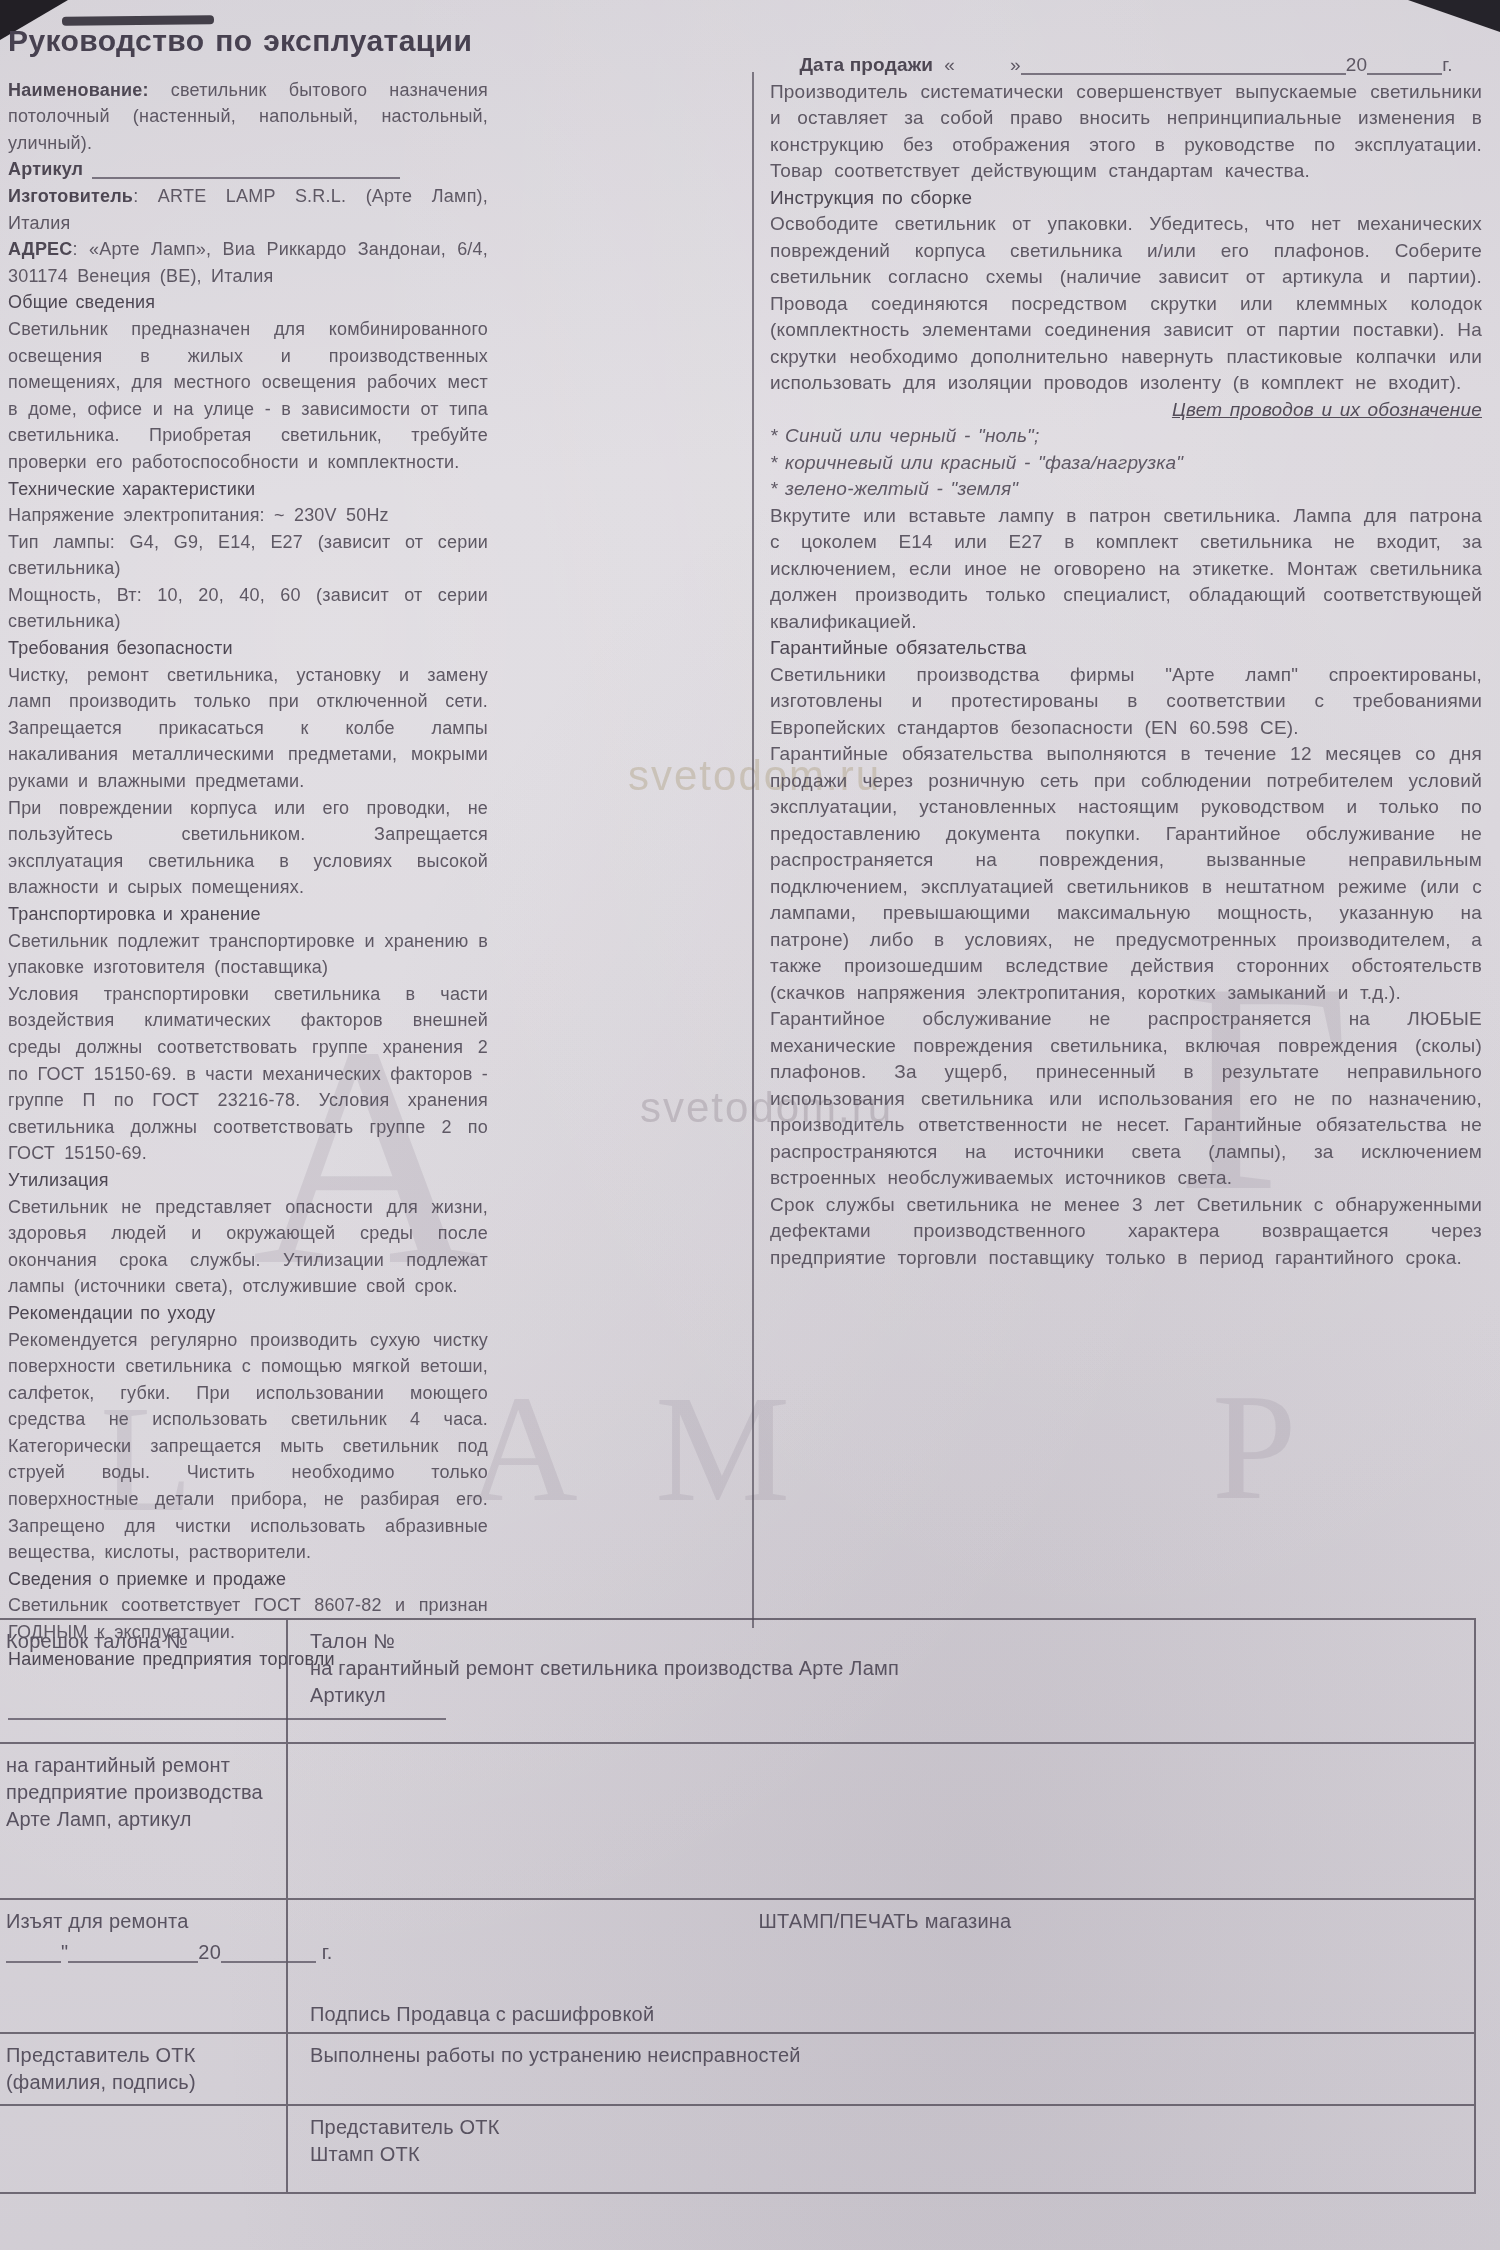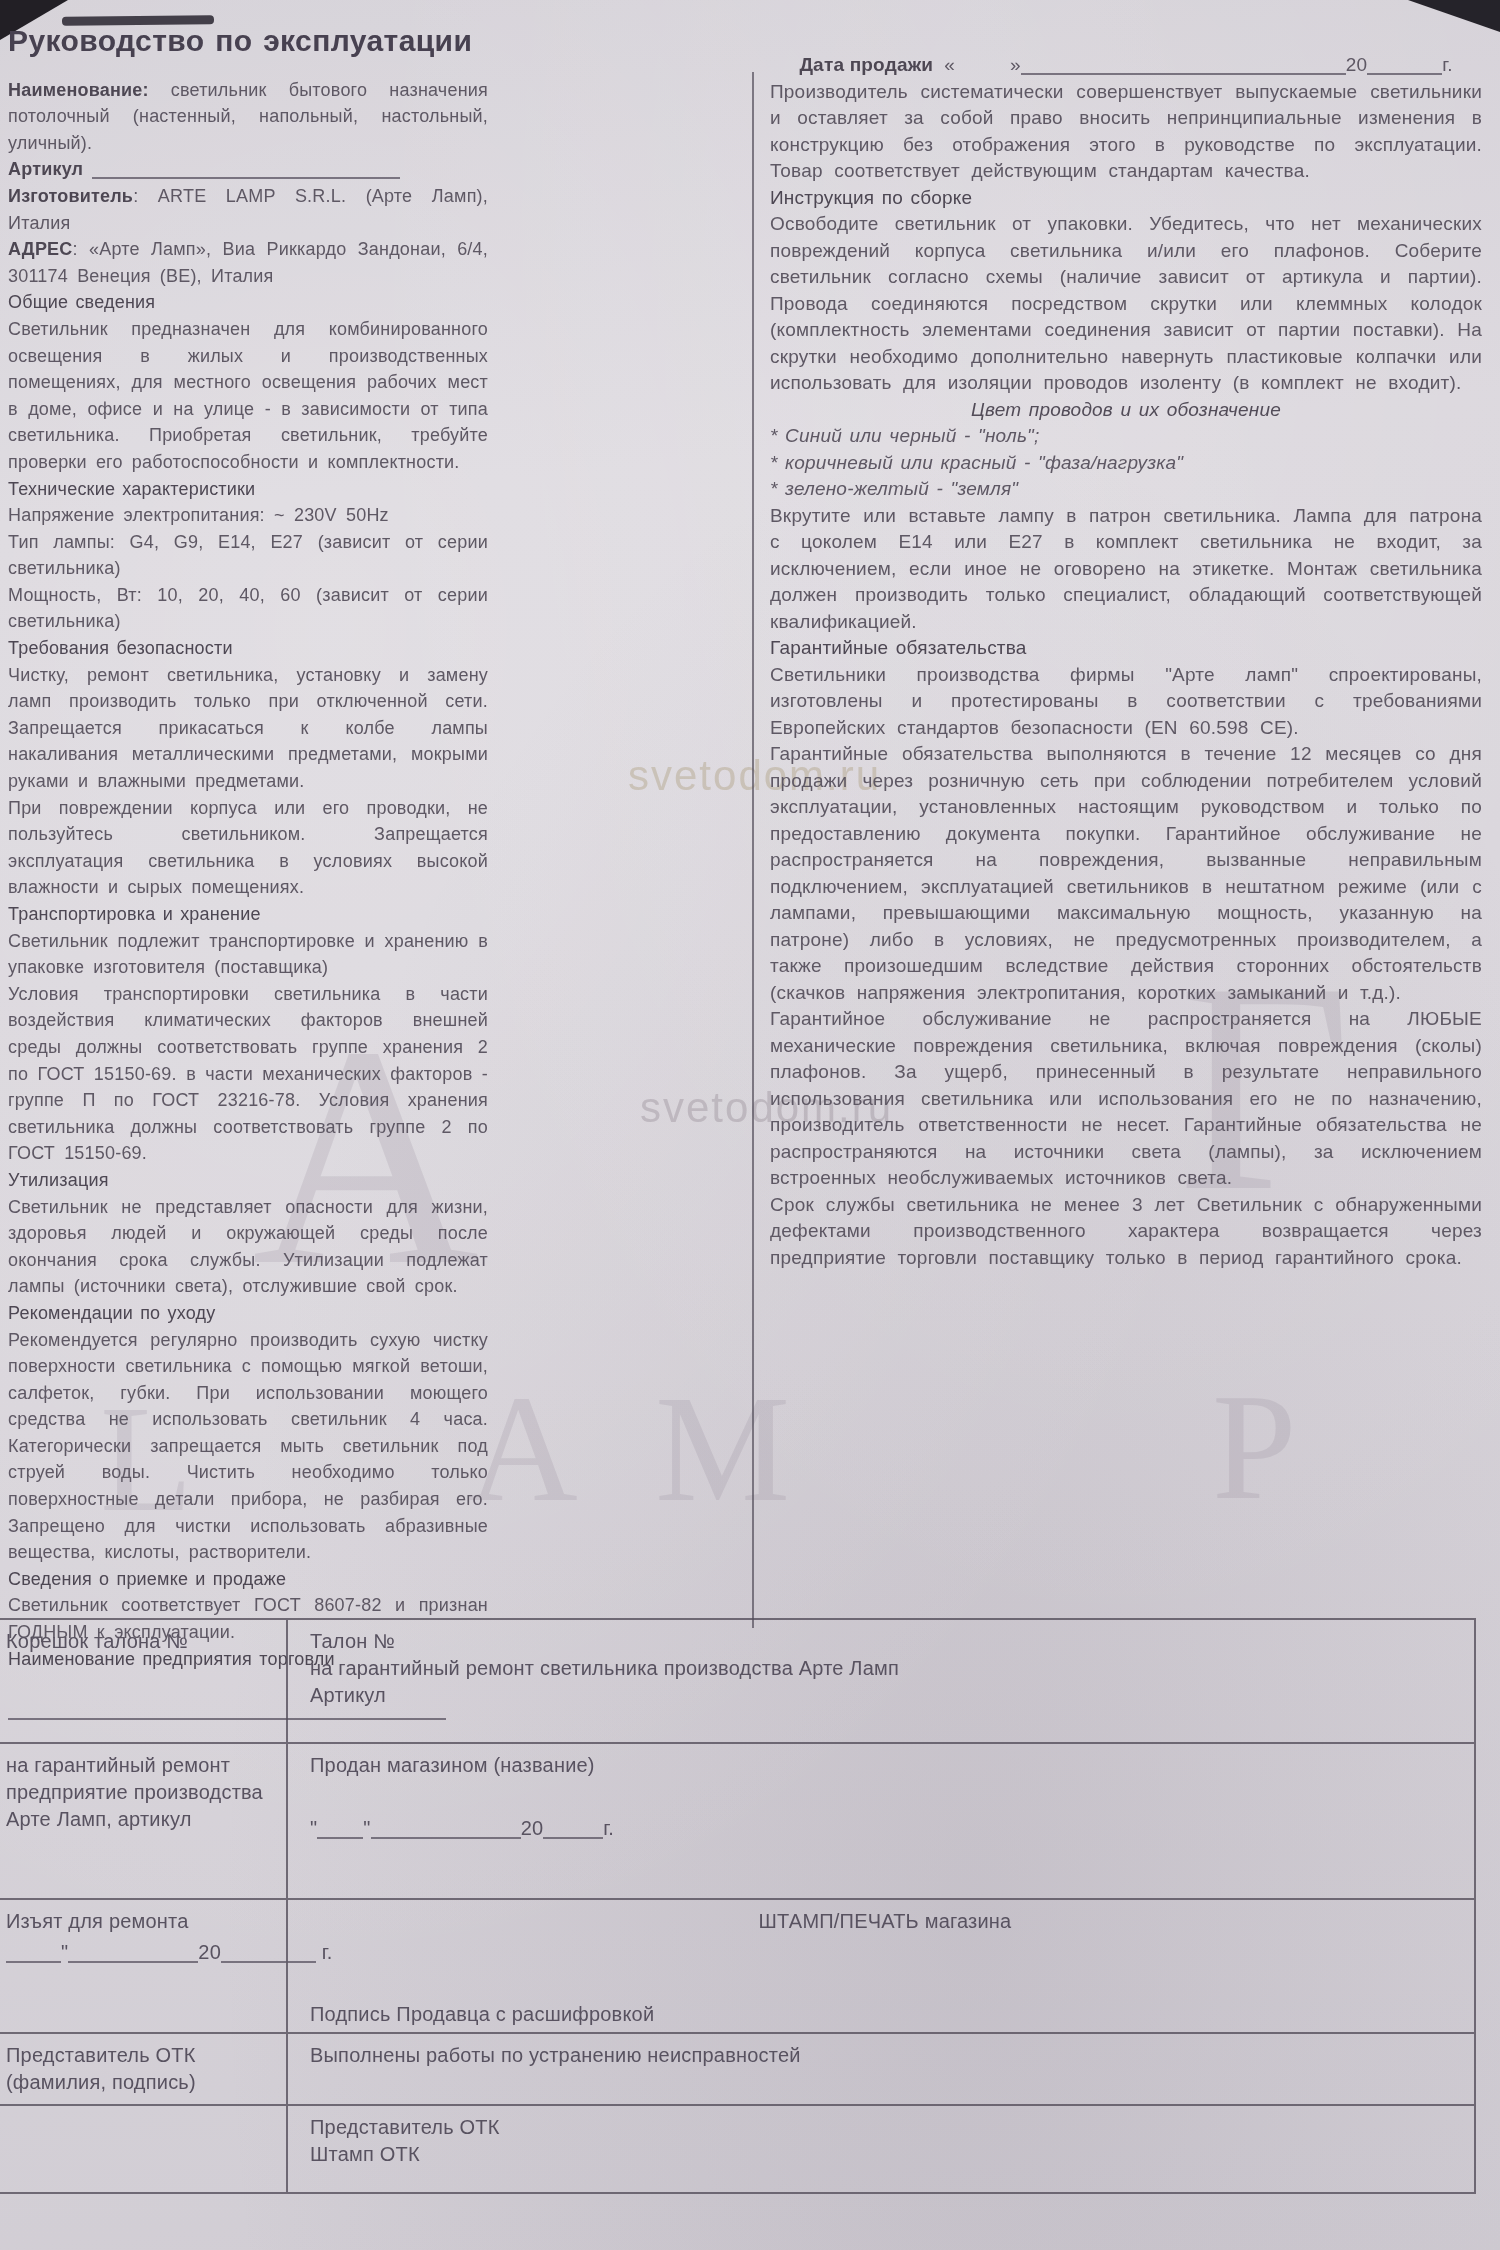--- a/index.html
+++ b/index.html
@@ -44,21 +44,21 @@
   .sku-row{margin-top:52px;margin-bottom:26px;text-align:left;}
   .fill{display:inline-block;border-bottom:2px solid rgba(96,90,104,.8);height:14px;
     vertical-align:-4px;}
   .w308{width:308px;} .w325{width:325px;} .w75{width:75px;} .w46{width:46px;}
   .w150{width:150px;} .w60{width:60px;} .w55{width:55px;} .w130{width:130px;} .w95{width:95px;}
   .gap55{display:inline-block;width:55px;}
   .store-h{margin-top:48px;}
   .store-line{width:438px;border-bottom:2px solid rgba(96,90,104,.8);height:0;margin-top:46px;}
   .date-row{text-align:center;word-spacing:normal;margin-bottom:26px;}
   .it{font-style:italic;text-align:left;word-spacing:2px;}
-  .it-u{font-style:italic;text-align:center;word-spacing:2px;
+  .it-u{font-style:italic;text-align:right;word-spacing:2px;text-decoration:underline;
     color:#524c58;}
   
   .coupon{position:absolute;left:-14px;top:1618px;width:1490px;box-sizing:border-box;
     border:2px solid rgba(82,76,88,.78);color:#585260;font-size:20px;line-height:27px;
     letter-spacing:.2px;}
   .crow{display:flex;}
   .crow + .crow{border-top:2px solid rgba(82,76,88,.78);}
   .cl{width:300px;border-right:2px solid rgba(82,76,88,.78);
     padding:8px 10px 8px 18px;box-sizing:border-box;}
   .cr{flex:1;padding:8px 14px 24px 22px;box-sizing:border-box;}
@@ -161,24 +161,20 @@
       <div class="cr">
         <div>Талон №</div>
         <div>на гарантийный ремонт светильника производства Арте Ламп</div>
         <div>Артикул</div>
       </div>
     </div>
     <div class="crow r2">
       <div class="cl">
         <div>на гарантийный ремонт предприятие производства Арте Ламп, артикул</div>
       </div>
-      <div class="cr">
-        <div>Продан магазином (название)</div>
-        <div class="dl"><span>"</span><span class="fill w46"></span><span>"</span><span class="fill w150"></span><span>20</span><span class="fill w60"></span><span>г.</span></div>
-      </div>
     </div>
     <div class="crow r3">
       <div class="cl">
         <div>Изъят для ремонта</div>
         <div class="dl2"><span class="fill w55"></span><span>"</span><span class="fill w130"></span><span>20</span><span class="fill w95"></span> <span>г.</span></div>
       </div>
       <div class="cr">
         <div>ШТАМП/ПЕЧАТЬ магазина</div>
         <div class="sig">Подпись Продавца с расшифровкой</div>
       </div>

